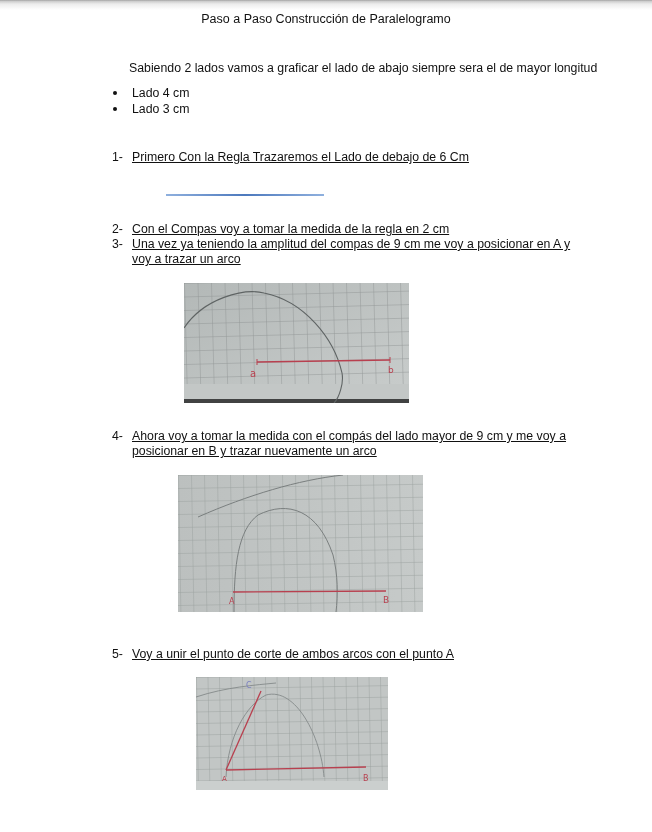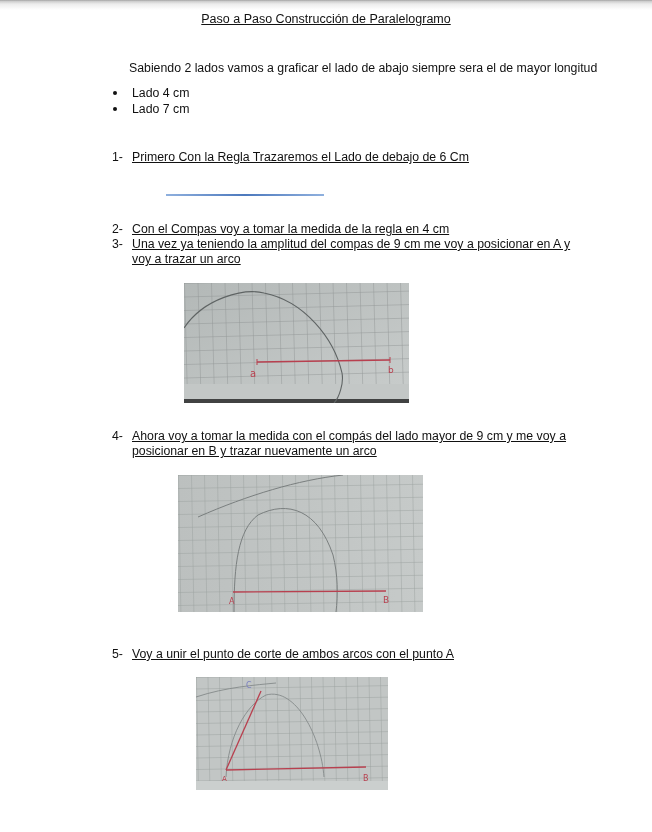--- a/index.html
+++ b/index.html
@@ -9,21 +9,21 @@
     font-family: "Liberation Sans", sans-serif;
     color: #111;
     font-size: 12.3px;
   }
   .topbar {
     position: absolute; left: 0; top: 0; width: 652px; height: 10px;
     background: linear-gradient(#9a9a9a 0px, #c9c9c9 1px, #ececec 4px, #ffffff 10px);
   }
   .title {
     position: absolute; left: 0; width: 652px; top: 12px;
-    text-align: center; text-decoration: underline; font-size: 12.5px;
+    text-align: center; font-size: 12.5px;
   }
   .intro { position: absolute; left: 92px; top: 61px; margin-left: 37px; }
   .bullet { position: absolute; left: 113px; }
   .bullet .dot {
     position: absolute; left: 0; top: 5px; width: 4px; height: 4px;
     border-radius: 50%; background: #111;
   }
   .bullet .txt { position: absolute; left: 19px; top: 0; white-space: nowrap; }
   .step { position: absolute; left: 112px; width: 470px; line-height: 15px; }
   .step .num { position: absolute; left: 0; top: 0; }
@@ -43,33 +43,33 @@
 <div class="title">Paso a Paso Construcción de Paralelogramo</div>
 
 <div class="intro">Sabiendo 2 lados vamos a graficar el lado de abajo siempre sera el de mayor longitud</div>
 
 <div class="bullet" style="top:86px">
   <span class="dot"></span>
   <span class="txt">Lado 4 cm</span>
 </div>
 <div class="bullet" style="top:102px">
   <span class="dot"></span>
-  <span class="txt">Lado 7 cm</span>
+  <span class="txt">Lado 3 cm</span>
 </div>
 
 <div class="step" style="top:150px">
   <span class="num">1-</span>
   <span class="txt">Primero Con la Regla Trazaremos el Lado de debajo de 6 Cm</span>
 </div>
 
 <div class="blue-line"></div>
 
 <div class="step" style="top:222px">
   <span class="num">2-</span>
-  <span class="txt">Con el Compas voy a tomar la medida de la regla en 4 cm</span>
+  <span class="txt">Con el Compas voy a tomar la medida de la regla en 2 cm</span>
 </div>
 <div class="step" style="top:237px">
   <span class="num">3-</span>
   <span class="txt">Una vez ya teniendo la amplitud del compas de 9 cm me voy a posicionar en A y voy a trazar un arco</span>
 </div>
 
 <div class="photo" style="left:184px; top:283px; width:225px; height:120px;">
   <svg width="225" height="120" viewBox="0 0 225 120">
     <defs>
       <pattern id="g1" width="13.5" height="13.5" patternUnits="userSpaceOnUse" patternTransform="rotate(-1.5)">

